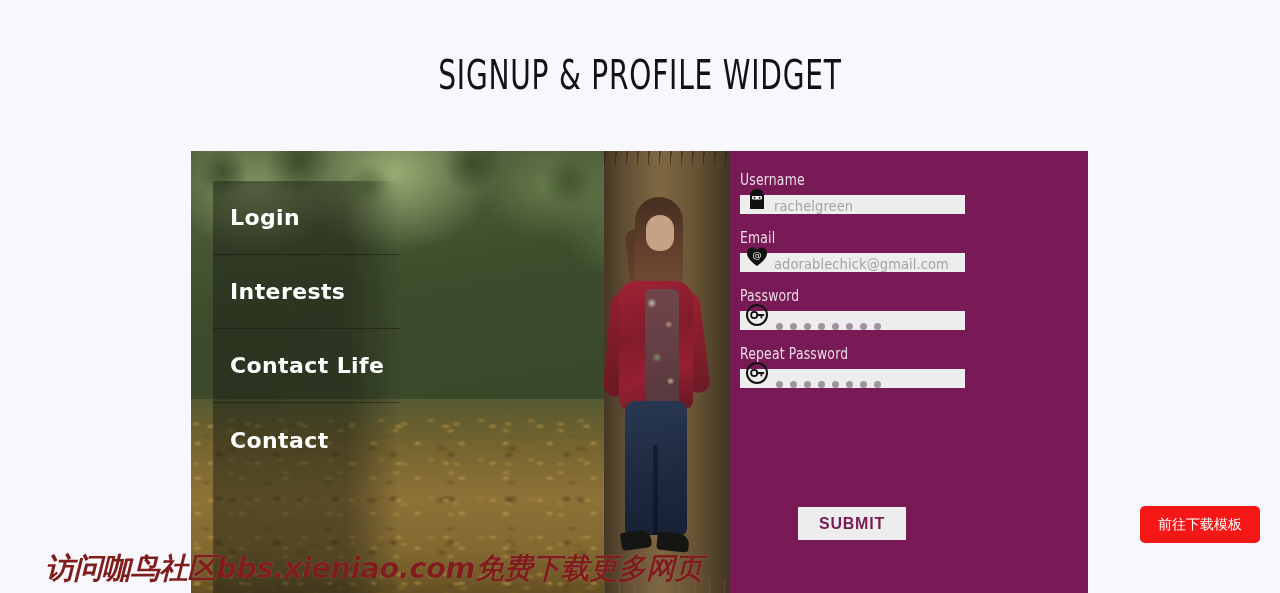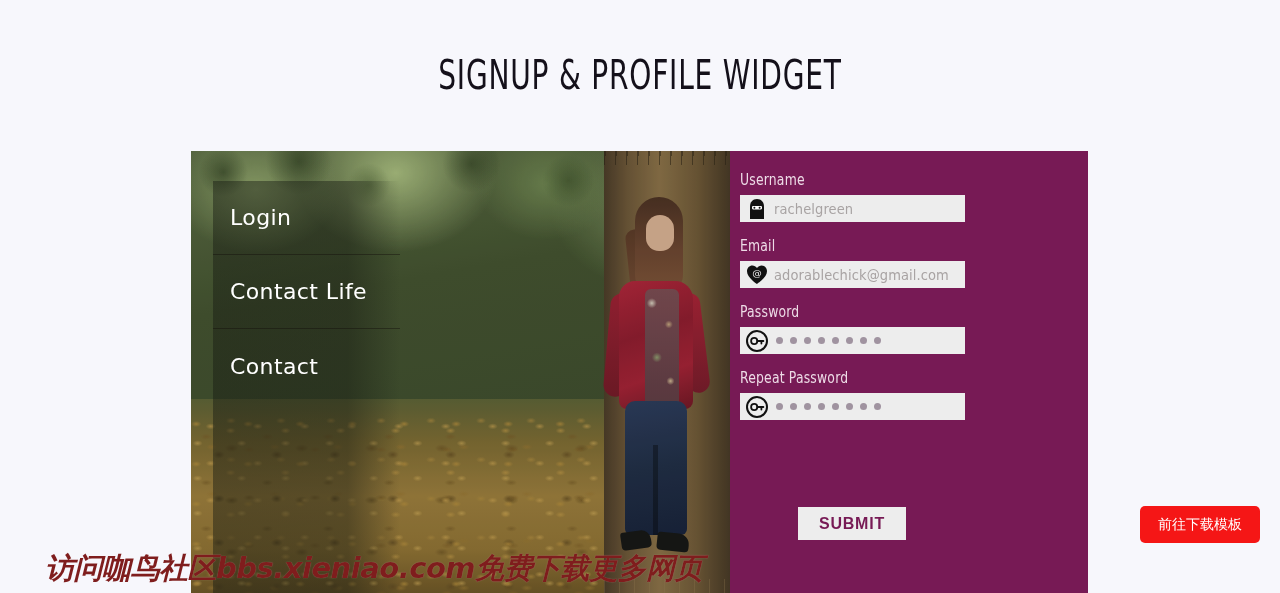--- a/index.html
+++ b/index.html
@@ -151,21 +151,21 @@
     width:187px; height:412px;
     background:linear-gradient(90deg, rgba(22,26,18,.46) 0%, rgba(22,26,18,.44) 72%, rgba(22,26,18,0) 100%);
   }
   .menu-item {
     height:74px;
     display:flex; align-items:center;
     padding-left:17px;
     color:#ffffff;
     font-family:"DejaVu Sans","Liberation Sans", sans-serif;
     font-size:22px;
-    font-weight:400;
+    font-weight:700;
     letter-spacing:.4px;
     border-bottom:1px solid rgba(20,16,10,.45);
     cursor:pointer;
     white-space:nowrap;
   }
   .menu-item:last-child { border-bottom:none; }
 
   
   .form-pane {
     width:358px; height:442px;
@@ -178,23 +178,23 @@
     color:#eddbe6;
     font-family:"DejaVu Sans Condensed","Liberation Sans", sans-serif;
     font-size:15px;
     letter-spacing:.2px;
     margin-bottom:6px;
     transform:scaleX(0.92);
     transform-origin:left center;
   }
   .input-row {
     position:relative;
-    height:27px;
+    height:19px;
     background:#ededed;
-    display:flex; align-items:center;
+    display:flex; align-items:flex-end;
     margin-bottom:15px;
     cursor:text;
   }
   .input-icon {
     width:34px; height:31px;
     display:flex; align-items:center; justify-content:center;
     flex:0 0 34px;
   }
   .input-text {
     font-family:"DejaVu Sans Condensed","Liberation Sans", sans-serif;
@@ -275,20 +275,23 @@
         <div class="w-shoe-r"></div>
       </div>
       <div class="photo-shade"></div>
     </div>
 
     <nav class="menu">
       <div class="menu-item">
         <span>Login</span>
       </div>
       <div class="menu-item">
+        <span>Interests</span>
+      </div>
+      <div class="menu-item">
         <span>Contact Life</span>
       </div>
       <div class="menu-item">
         <span>Contact</span>
       </div>
     </nav>
   </div>
 
   <div class="form-pane">
 

